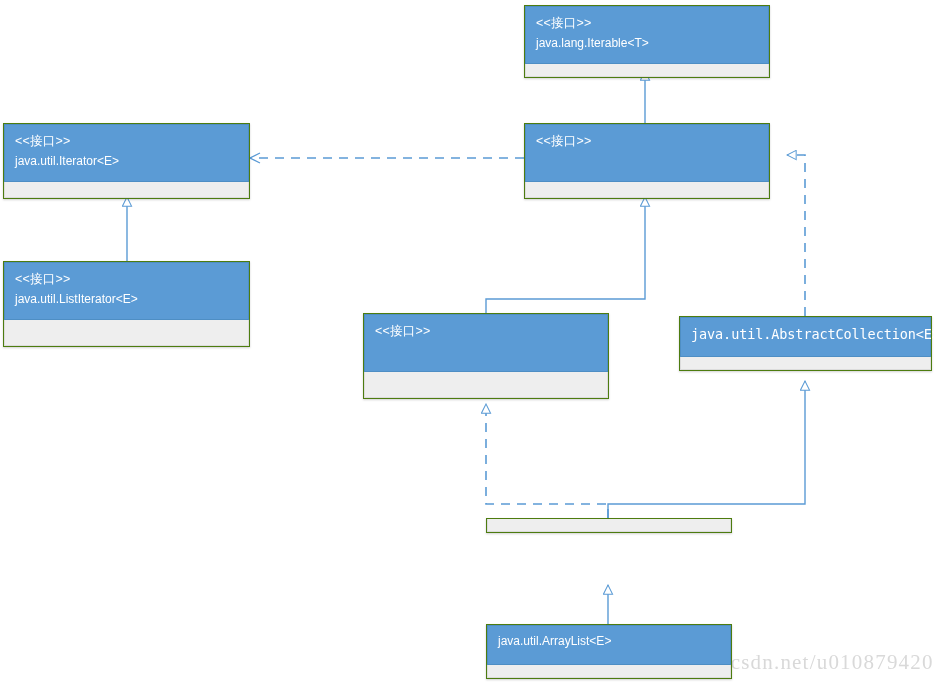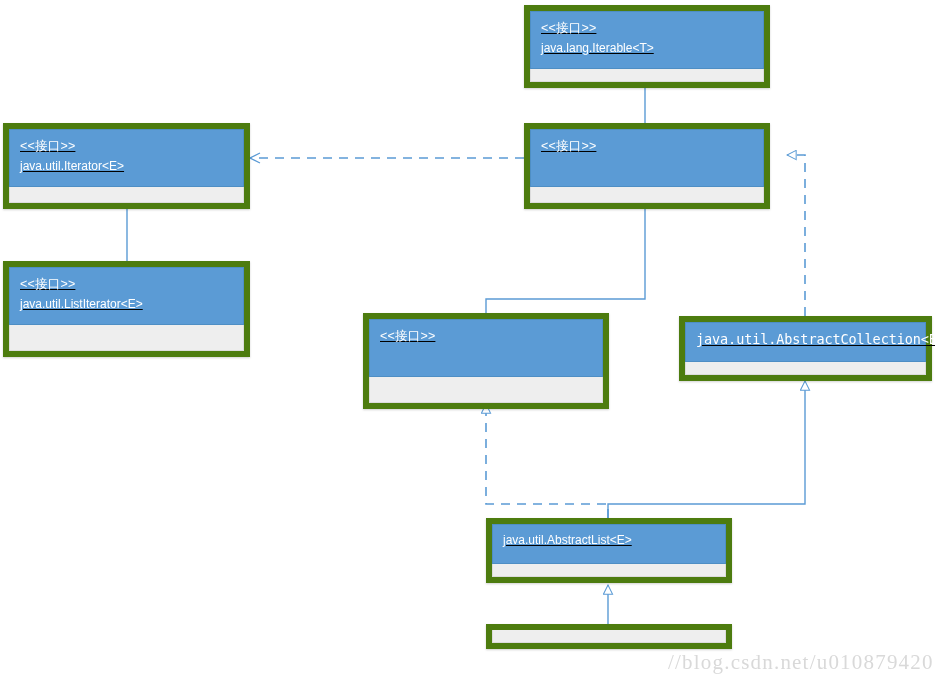--- a/index.html
+++ b/index.html
@@ -22,25 +22,24 @@
     position: absolute;
     left: 0;
     top: 0;
     width: 935px;
     height: 684px;
     pointer-events: none;
   }
   .uml-box {
     position: absolute;
     box-sizing: border-box;
-    border: 6px solid #4d7c0f;
+    border: 1px solid #4d7c0f;
     background: #f0f0f0;
     box-shadow: 0 1px 2px rgba(0,0,0,0.18);
     z-index: 3;
-    text-decoration: underline;
   }
   .uml-header {
     box-sizing: border-box;
     background: #5b9bd5;
     color: #ffffff;
     border: 1px solid #4e8ec4;
     padding: 7px 10px 8px 10px;
     line-height: 1.45;
   }
   .uml-stereotype {
@@ -136,25 +135,25 @@
         </div>
         <div class="uml-compartment" style="height: 26px; background: rgb(238, 238, 238);"></div>
       </div>
       <div class="uml-box" style="left: 679px; top: 316px; width: 253px;">
         <div class="uml-header" style="height: 40px; background: rgb(91, 155, 213);">
           <span class="uml-title mono">java.util.AbstractCollection&lt;E&gt;</span>
         </div>
         <div class="uml-compartment" style="height: 13px; background: rgb(238, 238, 238);"></div>
       </div>
       <div class="uml-box" style="left: 486px; top: 518px; width: 246px;">
-        <div class="uml-header" style="height: 40px; background: rgb(91, 155, 213);">
-          <span class="uml-title">java.util.AbstractList&lt;E&gt;</span>
-        </div>
         <div class="uml-compartment" style="height: 13px; background: rgb(238, 238, 238);"></div>
       </div>
       <div class="uml-box" style="left: 486px; top: 624px; width: 246px;">
+        <div class="uml-header" style="height: 40px; background: rgb(91, 155, 213);">
+          <span class="uml-title">java.util.ArrayList&lt;E&gt;</span>
+        </div>
         <div class="uml-compartment" style="height: 13px; background: rgb(238, 238, 238);"></div>
       </div>
     </div>
 
   <div class="watermark" style="left: 668px; top: 650px; color: rgb(217, 217, 217);">//blog.csdn.net/u010879420</div>
 
 </div>
 
 </body></html>

